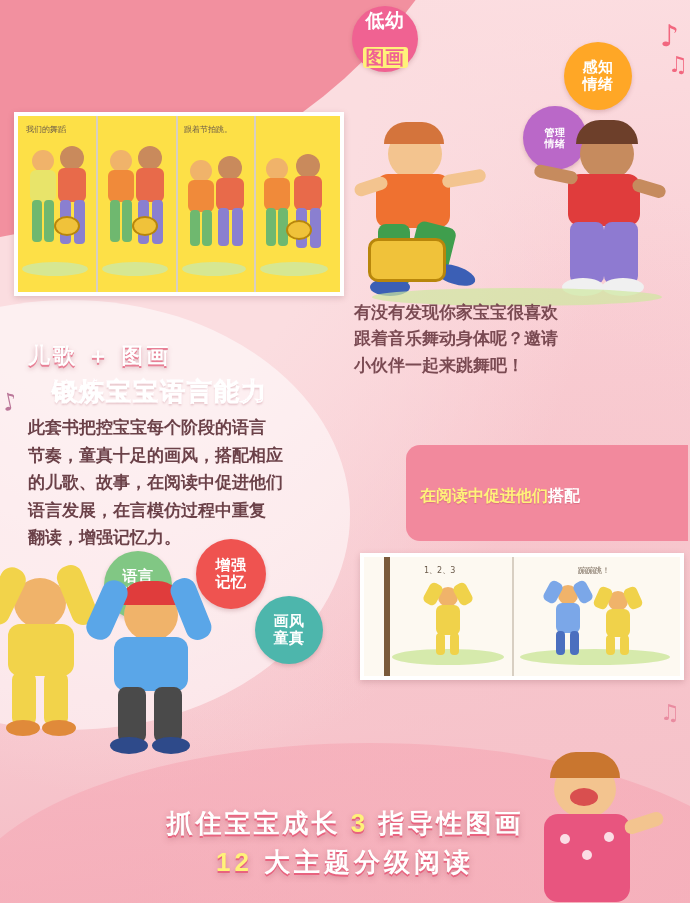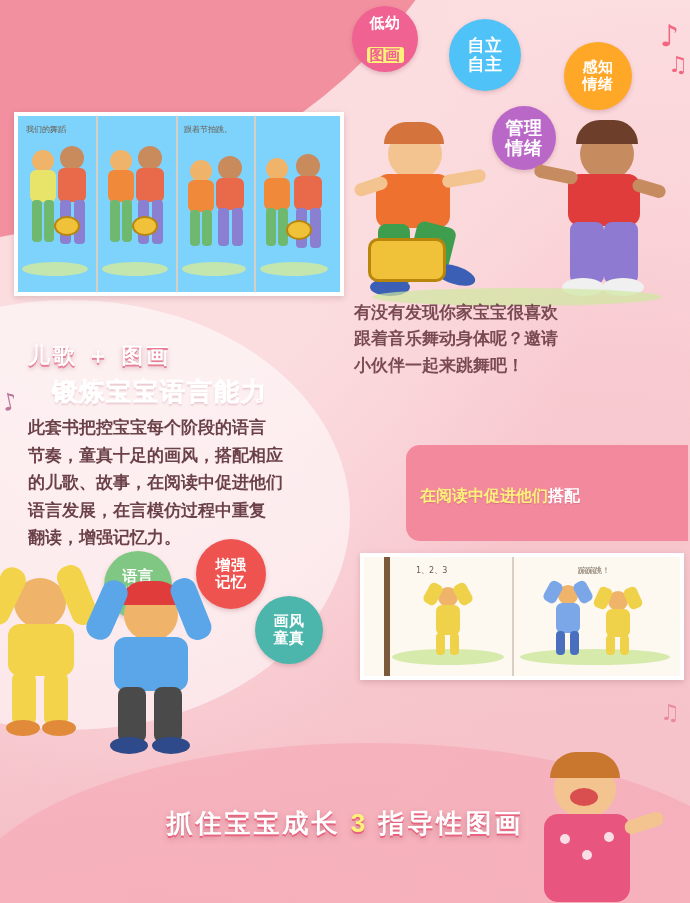--- a/index.html
+++ b/index.html
@@ -76,21 +76,21 @@
   .cap {
     position: absolute;
     font-size: 8px;
     color: #6a5a4a;
     font-family: "DejaVu Sans", sans-serif;
     white-space: nowrap;
   }
 
   
   #card-strip-1 { left: 14px; top: 112px; width: 322px; height: 176px; }
-  #card-strip-1 .card-inner { background: #7dd3fc; }
+  #card-strip-1 .card-inner { background: #fde047; }
 
   
   #card-strip-2 { left: 360px; top: 553px; width: 316px; height: 119px; }
   #card-strip-2 .card-inner { background: #fdf9f1; }
 
   
   .bubble {
     position: absolute;
     border-radius: 50%;
     display: flex;
@@ -107,24 +107,24 @@
   .bubble span { display: block; }
 
   .b-pink   { background: #f06292; }
   .b-blue   { background: #4fc3f7; }
   .b-orange { background: #ffa726; }
   .b-purple { background: #ba68c8; }
   .b-green  { background: #81c784; }
   .b-red    { background: #ef5350; }
   .b-teal   { background: #4db6ac; }
 
-  #bub-diyou   { left: 352px; top: 6px;   width: 66px; height: 66px; font-size: 15px; gap: 13px; }
+  #bub-diyou   { left: 352px; top: 6px;   width: 66px; height: 66px; font-size: 19px; gap: 13px; }
   #bub-zili    { left: 449px; top: 19px;  width: 72px; height: 72px; font-size: 17px; }
   #bub-ganzhi  { left: 564px; top: 42px;  width: 68px; height: 68px; font-size: 15px; }
-  #bub-guanli  { left: 492px; top: 106px; width: 64px; height: 64px; font-size: 18px; }
+  #bub-guanli  { left: 523px; top: 106px; width: 64px; height: 64px; font-size: 10px; }
 
   #bub-yuyan   { left: 104px; top: 551px; width: 68px; height: 68px; font-size: 15px; }
   #bub-zengq   { left: 196px; top: 539px; width: 70px; height: 70px; font-size: 15px; }
   #bub-huafeng { left: 255px; top: 596px; width: 68px; height: 68px; font-size: 15px; }
 
   
   .txt {
     position: absolute;
     line-height: 1.45;
     white-space: pre-line;
@@ -310,24 +310,20 @@
       <div class="sh" style="left:278px;top:92px;width:11px;height:40px;background:#8a7fd0;border-radius:4px;"></div>
       <div class="sh" style="left:292px;top:92px;width:11px;height:40px;background:#8a7fd0;border-radius:4px;"></div>
       <div class="sh r" style="left:268px;top:104px;width:22px;height:16px;background:#f0c23a;border:2px solid #b8860b;"></div>
     </div>
   </div>
 
   <div class="bubble b-pink" id="bub-diyou">
     <span>低幼</span>
     <span style="background:#fff27a;color:#f06292;padding:0 3px;border-radius:3px;margin-top:2px;">图画</span>
   </div>
-  <div class="bubble b-blue" id="bub-zili">
-    <span>自立</span>
-    <span>自主</span>
-  </div>
   <div class="bubble b-orange" id="bub-ganzhi">
     <span>感知</span>
     <span>情绪</span>
   </div>
   <div class="bubble b-purple" id="bub-guanli">
     <span>管理</span>
     <span>情绪</span>
   </div>
 
   <div class="kid" id="kid-a">
@@ -390,21 +386,21 @@
     <span>展。</span>
   </div>
 
   <div class="card" id="card-strip-2">
     <div class="card-inner">
       <div class="card-sep" style="left:20px; background:#7a5a3a; width:6px;"></div>
       <div class="card-sep" style="left:148px;"></div>
       <div class="ground" style="left:28px; top:92px; width:112px; height:16px;"></div>
       <div class="ground" style="left:156px;top:92px; width:150px; height:16px;"></div>
 
-      <div class="cap" style="left:52px; top:8px">1、2、3</div>
+      <div class="cap" style="left:60px; top:8px">1、2、3</div>
       <div class="cap" style="left:214px; top:8px">蹦蹦跳！</div>
 
       <div class="sh r" style="left:74px;top:30px;width:20px;height:20px;background:#f0b36a;"></div>
       <div class="sh" style="left:72px;top:48px;width:24px;height:30px;background:#f0d24a;border-radius:6px;"></div>
       <div class="sh" style="left:62px;top:26px;width:14px;height:22px;background:#f0d24a;border-radius:5px;transform:rotate(28deg);"></div>
       <div class="sh" style="left:92px;top:26px;width:14px;height:22px;background:#f0d24a;border-radius:5px;transform:rotate(-28deg);"></div>
       <div class="sh" style="left:72px;top:76px;width:9px;height:22px;background:#f0d24a;border-radius:4px;"></div>
       <div class="sh" style="left:86px;top:76px;width:9px;height:22px;background:#f0d24a;border-radius:4px;"></div>
 
       <div class="sh r" style="left:194px;top:28px;width:20px;height:20px;background:#f0b36a;"></div>
@@ -454,14 +450,17 @@
     <div class="sh" style="left:24px;top:54px;width:86px;height:88px;background:#e8557f;border-radius:14px;"></div>
     <div class="sh r" style="left:40px;top:74px;width:10px;height:10px;background:#ffffff;opacity:.8;"></div>
     <div class="sh r" style="left:62px;top:90px;width:10px;height:10px;background:#ffffff;opacity:.8;"></div>
     <div class="sh r" style="left:84px;top:72px;width:10px;height:10px;background:#ffffff;opacity:.8;"></div>
     <div class="sh" style="left:104px;top:56px;width:40px;height:14px;background:#f3c48f;border-radius:7px;transform:rotate(-18deg);"></div>
   </div>
 
   <div class="banner" id="banner-1">
     <span>抓住宝宝成长 </span><span class="num">3</span><span> 指导性图画</span>
   </div>
+  <div class="banner" id="banner-2">
+    <span class="num">12</span><span style="color:#ffffff"> 大主题分级阅读</span>
+  </div>
 
 </div>
 
 </body></html>

